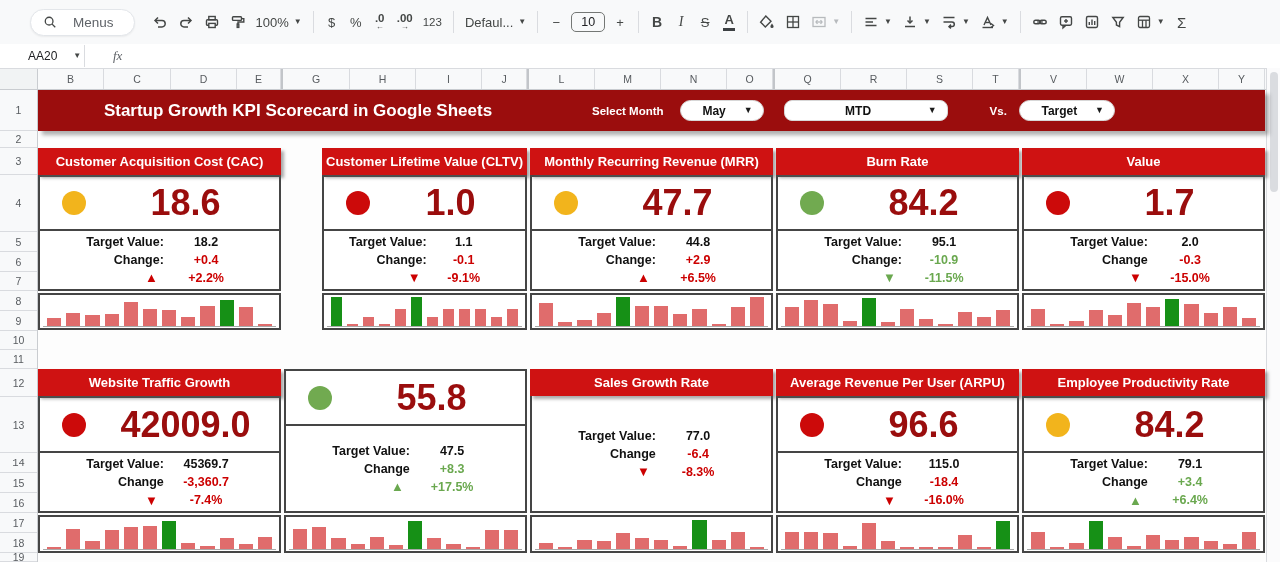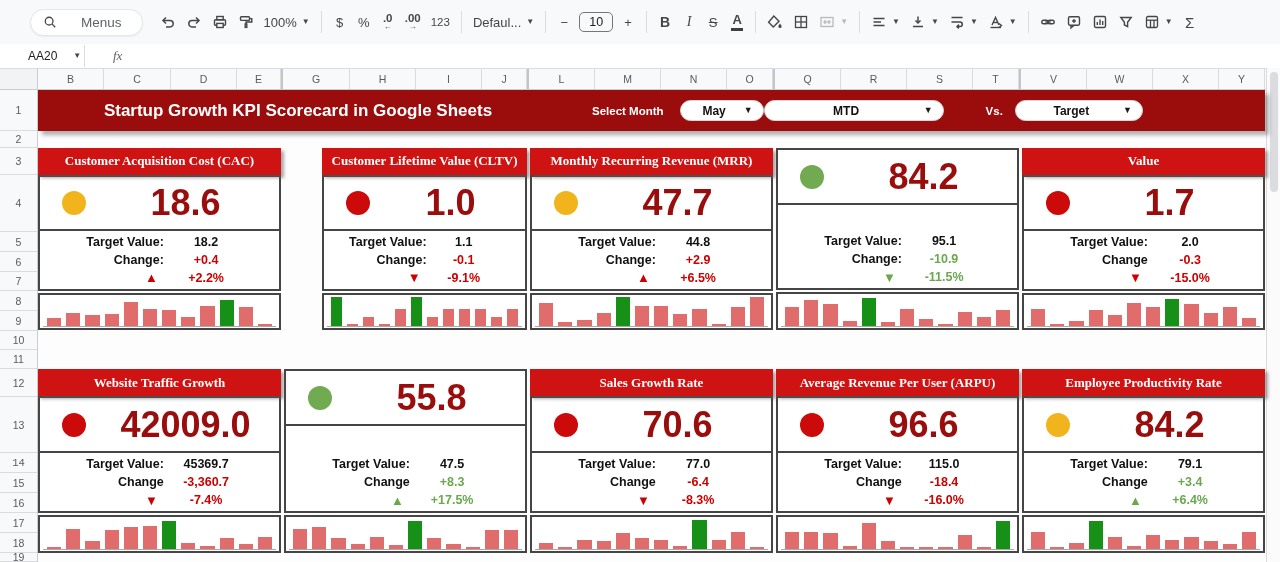--- a/index.html
+++ b/index.html
@@ -10,21 +10,21 @@
     -webkit-font-smoothing:antialiased;
   }
 
   
   .toolbar {
     position:absolute; top:0; left:0; right:0; height:44px;
     background:#f8f9fa; display:flex; align-items:center;
     padding:0 8px 0 30px;
   }
   .menus-pill {
-    display:flex; align-items:center; gap:24px; background:#fff;
+    display:flex; align-items:center; gap:16px; background:#fff;
     border:1px solid #e3e6ea; border-radius:20px; padding:5px 20px 5px 12px;
     font-size:13.5px; color:#5f6368; margin-right:12px;
     box-shadow:0 1px 2px rgba(0,0,0,.06); cursor:pointer;
   }
   .tbtn {
     height:26px; min-width:24px; display:flex; align-items:center; justify-content:center;
     border-radius:4px; color:#444746; font-size:13px; padding:0 5px; gap:2px;
     white-space:nowrap;
   }
   .tbtn svg { display:block; }
@@ -88,45 +88,45 @@
   .lbl-selmonth { margin-left:64px; }
   .lbl-vs { margin-left:42px; }
   .pill {
     background:#fff; border-radius:12px; height:21px; display:flex; align-items:center;
     color:#111; font-weight:bold; font-size:12px; padding:0 10px; cursor:pointer;
     border:1px solid #d7d7d7;
   }
   .pill-label { flex:1; text-align:center; }
   .pill-caret { color:#1a1a1a; font-size:9px; margin-left:6px; line-height:1; }
   .pill-month { width:84px; margin-left:16px; }
-  .pill-period { width:180px; margin-left:0; }
-  .pill-compare { width:128px; margin-left:12px; }
+  .pill-period { width:164px; margin-left:20px;border-radius:8px; }
+  .pill-compare { width:96px; margin-left:12px; }
 
   
   .card { position:absolute; width:243px; display:flex; flex-direction:column; }
   .card-title {
     height:27px; background:var(--title_red); color:#fff; font-weight:bold; font-size:13px;
     display:flex; align-items:center; justify-content:center; position:relative; z-index:2;
-    box-shadow:3px 3px 3px rgba(90,90,90,.5); text-align:center;font-family:Liberation Serif, serif;
+    box-shadow:3px 3px 3px rgba(90,90,90,.5); text-align:center;
   }
   .sec-value {
     height:57px; background:#fff; border:2px solid #454545; display:flex; align-items:center;
     position:relative; z-index:1;
   }
   .dot { width:24px; height:24px; border-radius:50%; margin-left:22px; flex:0 0 24px; }
   .dot.yellow { background:var(--status_yellow); }
   .dot.red    { background:var(--status_red); }
   .dot.green  { background:var(--status_green); }
   .big-value {
     flex:1; text-align:center; padding-left:12px; padding-right:6px;
     font-size:36px; font-weight:bold; color:var(--value_red); line-height:1;
   }
   .sec-stats {
     flex:1; background:#fff; border:2px solid #454545; border-top:none;
-    display:flex; flex-direction:column; justify-content:flex-end; padding:2px 0;
+    display:flex; flex-direction:column; justify-content:center; padding:2px 0;
   }
   .stat-line { display:flex; align-items:center; height:18px; font-size:12.5px; font-weight:bold; color:#111; }
   .stat-label { flex:0 0 56%; text-align:right; padding-right:10px; }
   .stat-val { flex:0 0 27%; text-align:center; }
   .arrow { flex:0 0 56%; text-align:right; padding-right:16px; font-size:13px; line-height:1; }
   .good { color:var(--good_green); }
   .bad  { color:var(--bad_red); }
   .sec-spark {
     height:38px; margin-top:2px; background:#fff; border:2px solid #454545;
     display:flex; align-items:flex-end; gap:5px; padding:2px 7px 2px; position:relative;
@@ -499,20 +499,21 @@
           <div class="spark-bar" style="height: 20px;"></div>
           <div class="spark-bar" style="height: 20px;"></div>
           <div class="spark-bar" style="height: 12px;"></div>
           <div class="spark-bar" style="height: 17px;"></div>
           <div class="spark-bar" style="height: 2px;"></div>
           <div class="spark-bar" style="height: 19px;"></div>
           <div class="spark-bar" style="height: 29px;"></div>
         </div>
   </div>
       <div class="card" style="left: 738px; top: 58px; height: 182px;">
+    <div class="card-title">Burn Rate</div>
     <div class="sec-value">
       <div class="dot green"></div>
       <div class="big-value">84.2</div>
     </div>
     <div class="sec-stats">
       <div class="stat-line">
         <span class="stat-label tgt-label">Target Value:</span>
         <span class="stat-val tgt-val">95.1</span>
       </div>
       <div class="stat-line">
@@ -638,24 +639,20 @@
           <div class="spark-bar green" style="height: 28px;"></div>
           <div class="spark-bar" style="height: 11px;"></div>
           <div class="spark-bar" style="height: 5px;"></div>
           <div class="spark-bar" style="height: 2px;"></div>
           <div class="spark-bar" style="height: 19px;"></div>
           <div class="spark-bar" style="height: 19px;"></div>
         </div>
   </div>
       <div class="card" style="left: 492px; top: 279px; height: 184px;">
     <div class="card-title">Sales Growth Rate</div>
-    <div class="sec-value">
-      <div class="dot red"></div>
-      <div class="big-value">70.6</div>
-    </div>
     <div class="sec-stats">
       <div class="stat-line">
         <span class="stat-label tgt-label">Target Value:</span>
         <span class="stat-val tgt-val">77.0</span>
       </div>
       <div class="stat-line">
         <span class="stat-label chg-label">Change</span>
         <span class="stat-val chg-val bad">-6.4</span>
       </div>
       <div class="stat-line">

